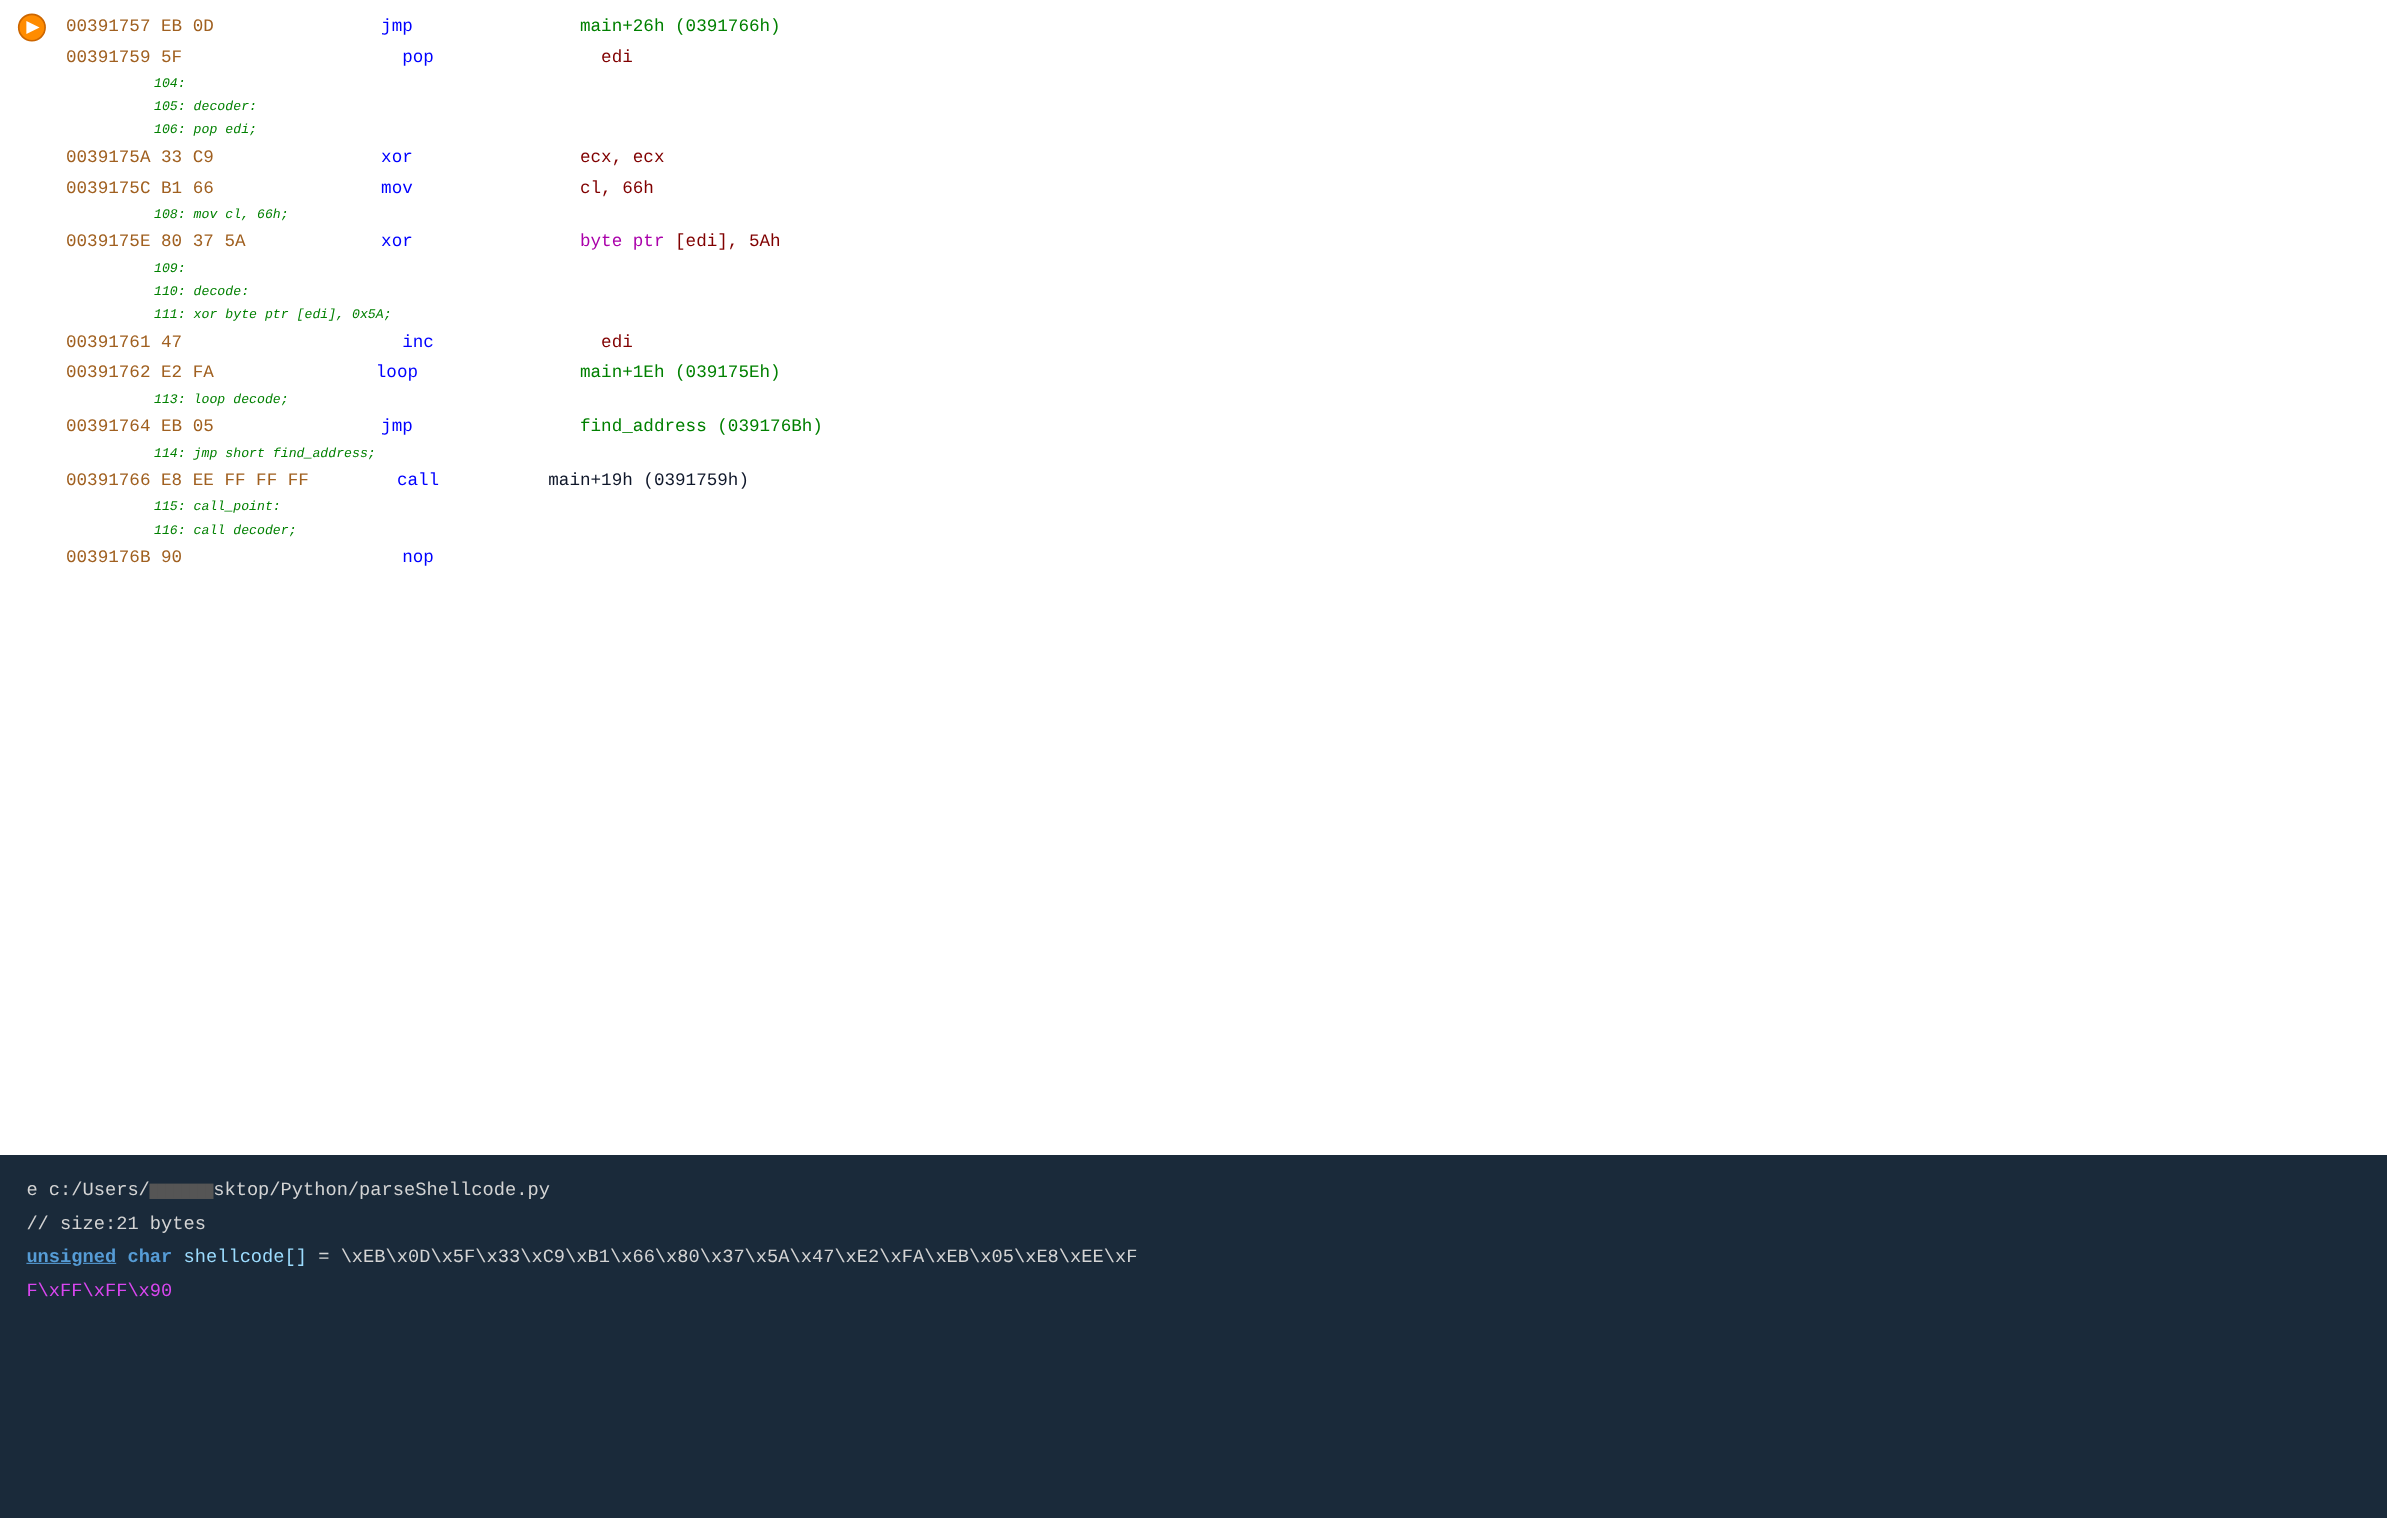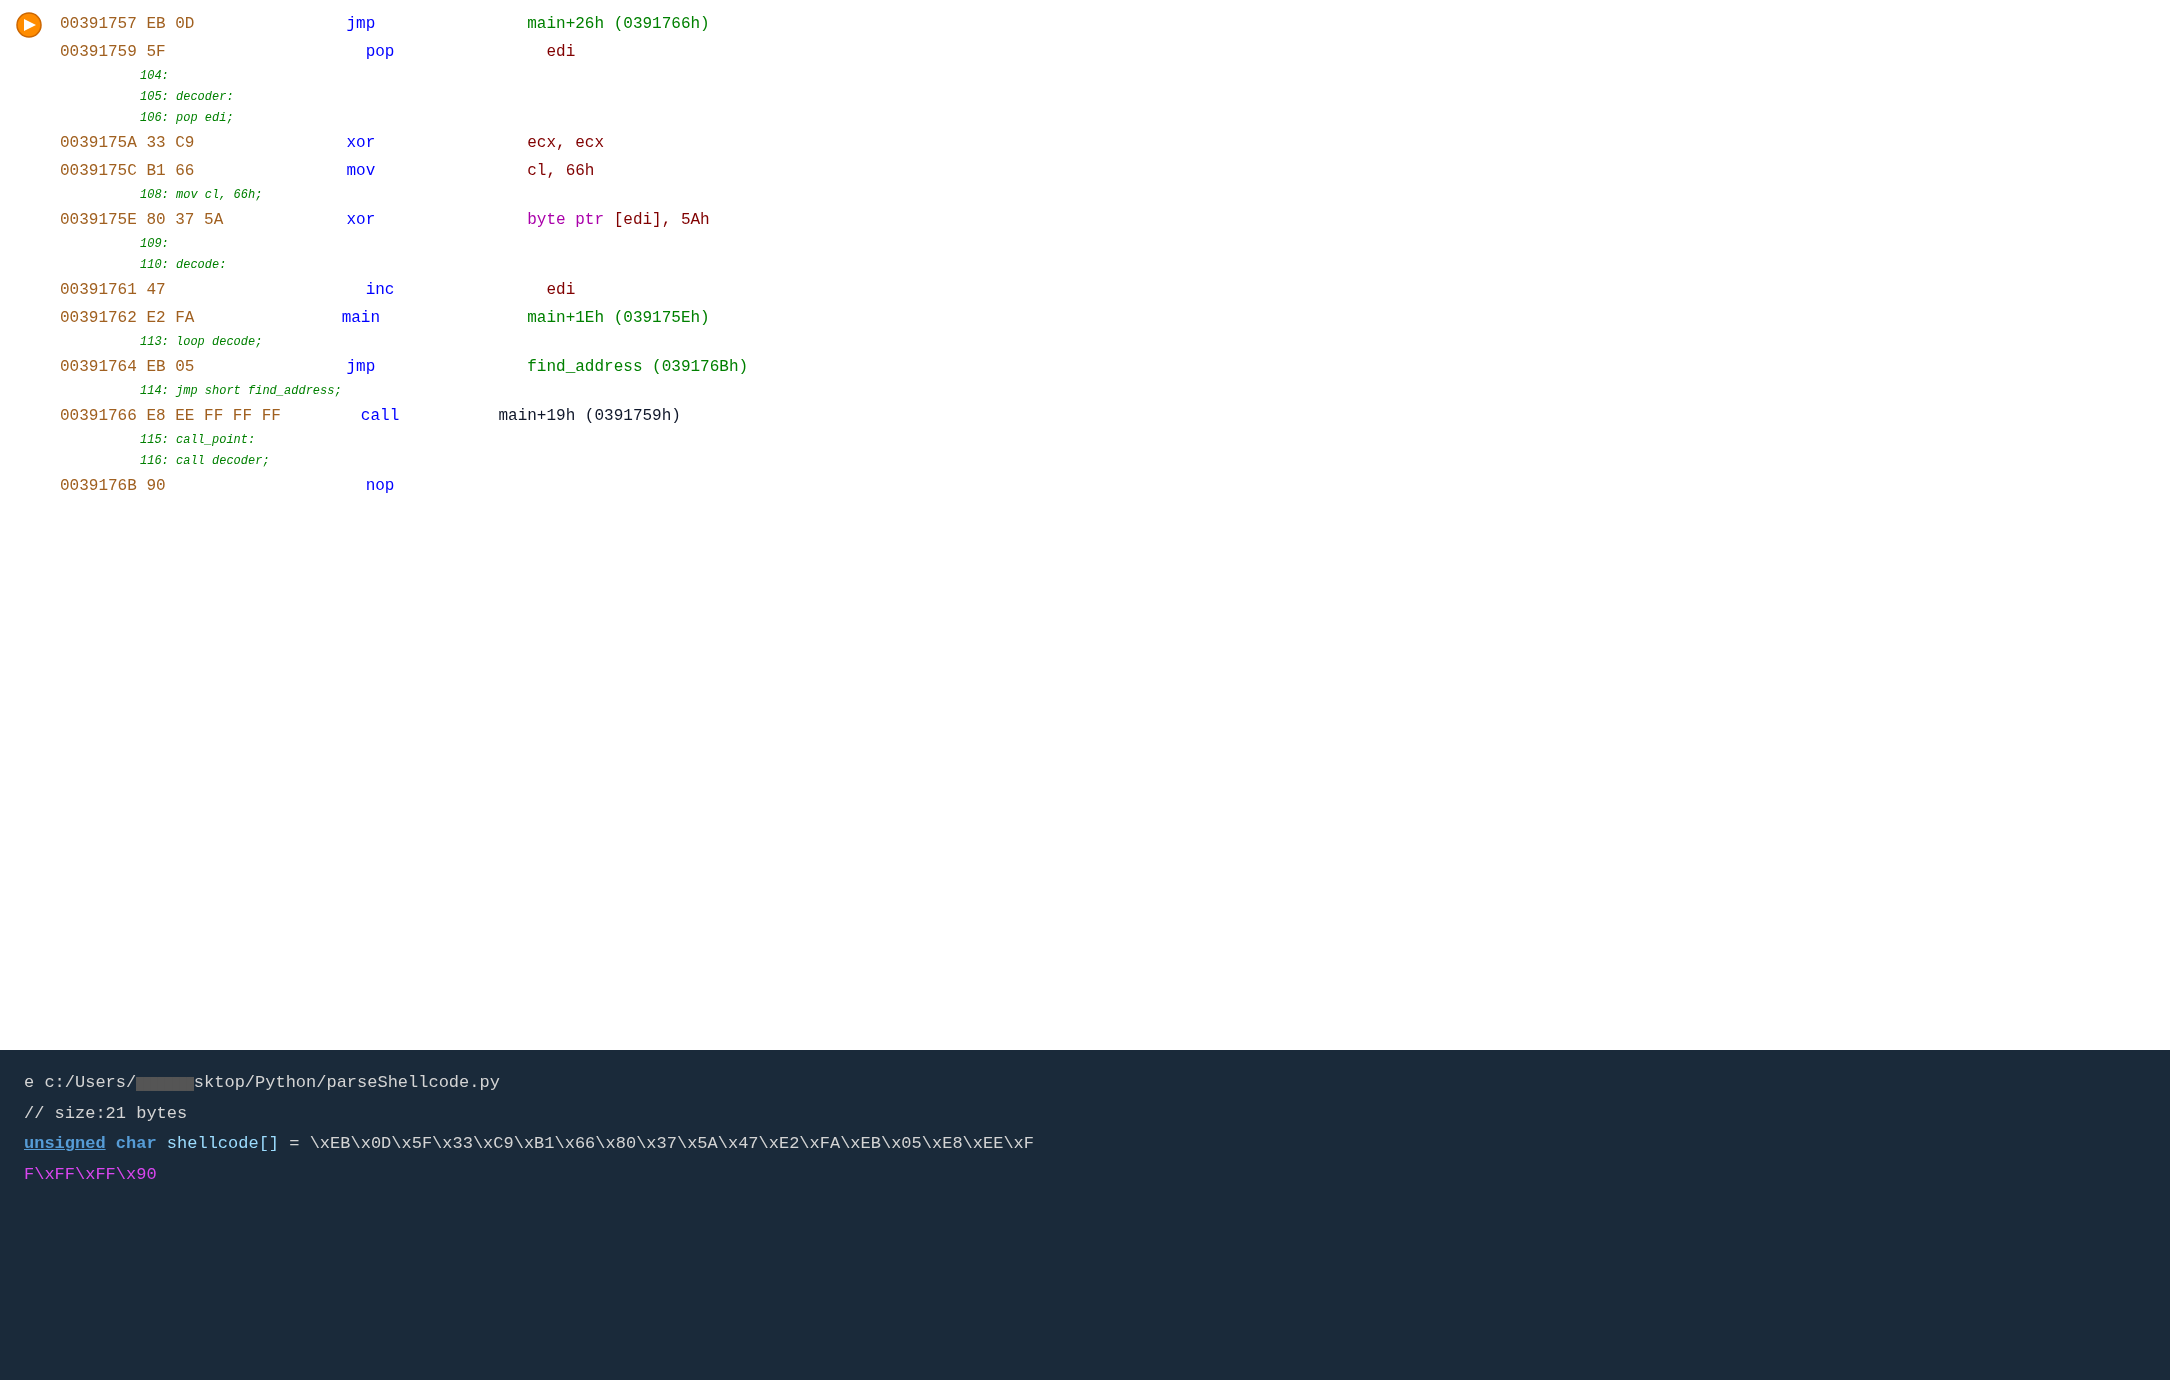--- a/index.html
+++ b/index.html
@@ -104,30 +104,31 @@
   <div class="code-line">
     <span class="addr">0039175E 80 37 5A      </span>
     <span class="mnemonic">xor</span>
     <span style="color:#aa00aa">         byte ptr </span><span style="color:#800000">[edi], 5Ah</span>
   </div>
 
   <div class="comment-line">109:</div>
 
   <div class="comment-line">110:         decode:</div>
 
+  <div class="comment-line">111:              xor byte ptr [edi], 0x5A;</div>
 
   <div class="code-line">
     <span class="addr">00391761 47              </span>
     <span class="mnemonic">inc</span>
     <span style="color:#800000">         edi</span>
   </div>
 
   <div class="code-line">
     <span class="addr">00391762 E2 FA         </span>
-    <span class="mnemonic">main</span>
+    <span class="mnemonic">loop</span>
     <span style="color:#008000">         main+1Eh (039175Eh)</span>
   </div>
 
   <div class="comment-line">113:         loop decode;</div>
 
   <div class="code-line">
     <span class="addr">00391764 EB 05         </span>
     <span class="mnemonic">jmp</span>
     <span style="color:#008000">         find_address (039176Bh)</span>
   </div>

